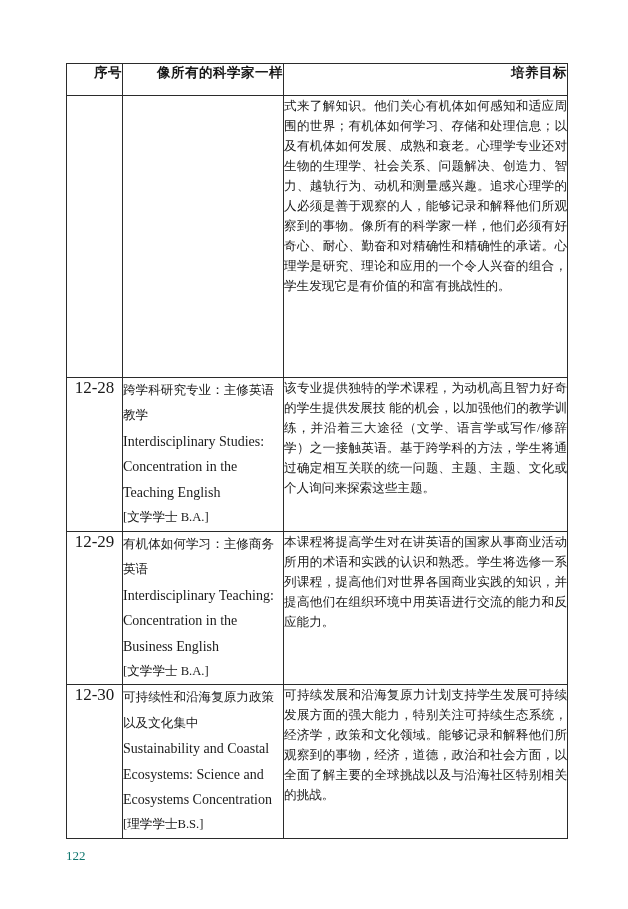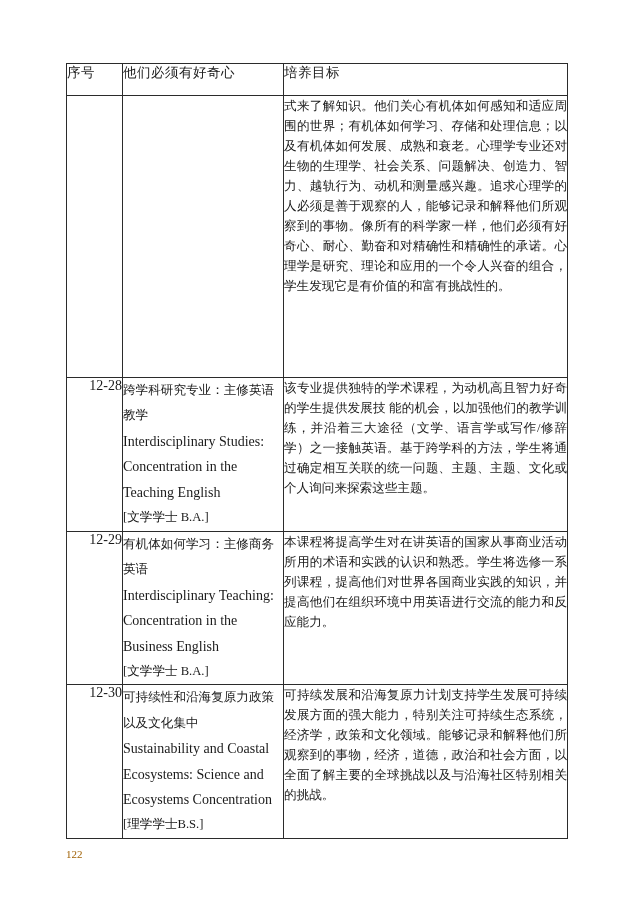--- a/index.html
+++ b/index.html
@@ -40,32 +40,32 @@
     vertical-align: top;
   }
 
   col.c-seq   { width: 56px; }
   col.c-major { width: 161px; }
   col.c-obj   { width: 284px; }
 
   
   thead th {
     height: 31px;
-    text-align: left;
+    text-align: right;
     vertical-align: middle;
-    font-weight: normal;
+    font-weight: bold;
     font-size: 13.5px;
     letter-spacing: 0.5px;
   }
 
   
   td.seq-cell {
-    text-align: right;
+    text-align: center;
     vertical-align: middle;
-    font-size: 14px;
+    font-size: 17px;
     padding-left: 5px;
     font-family: "Liberation Serif", "DejaVu Serif", serif;
   }
 
   td.major-cell {
     font-size: 12.6px;
     line-height: 25.4px;
     padding: 3px 2px 3px 4px;
     margin-left: 8px;
   }
@@ -96,40 +96,40 @@
   
   tr.row-psych td { height: 281px; }
   tr.row-1228 td  { height: 153px; }
   tr.row-1229 td  { height: 143px; }
   tr.row-1230 td  { height: 151px; }
 
   .page-number {
     position: absolute;
     left: 66px;
     top: 848px;
-    font-size: 11px;
+    font-size: 13px;
     font-family: "Liberation Serif", "DejaVu Serif", serif;
-    color: #a16207;
+    color: #0f766e;
   }
 </style>
 </head>
 <body>
 
 <div class="page">
 
   <table class="doc-table">
     <colgroup>
       <col class="c-seq">
       <col class="c-major">
       <col class="c-obj">
     </colgroup>
     <thead>
       <tr>
         <th>序号</th>
-        <th>他们必须有好奇心</th>
+        <th>像所有的科学家一样</th>
         <th>培养目标</th>
       </tr>
     </thead>
     <tbody>
 
       <tr class="row-psych">
         <td class="seq-cell"></td>
         <td class="major-cell"></td>
         <td class="obj-cell">
           <span class="para">式来了解知识。他们关心有机体如何感知和适应周围的世界；有机体如何学习、存储和处理信息；以及有机体如何发展、成熟和衰老。心理学专业还对生物的生理学、社会关系、问题解决、创造力、智力、越轨行为、动机和测量感兴趣。追求心理学的人必须是善于观察的人，能够记录和解释他们所观察到的事物。像所有的科学家一样，他们必须有好奇心、耐心、勤奋和对精确性和精确性的承诺。心理学是研究、理论和应用的一个令人兴奋的组合，学生发现它是有价值的和富有挑战性的。</span>

